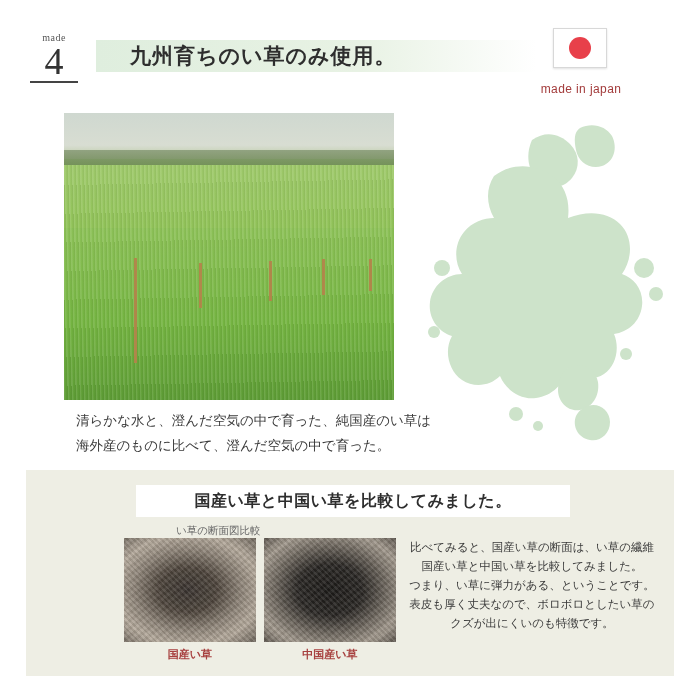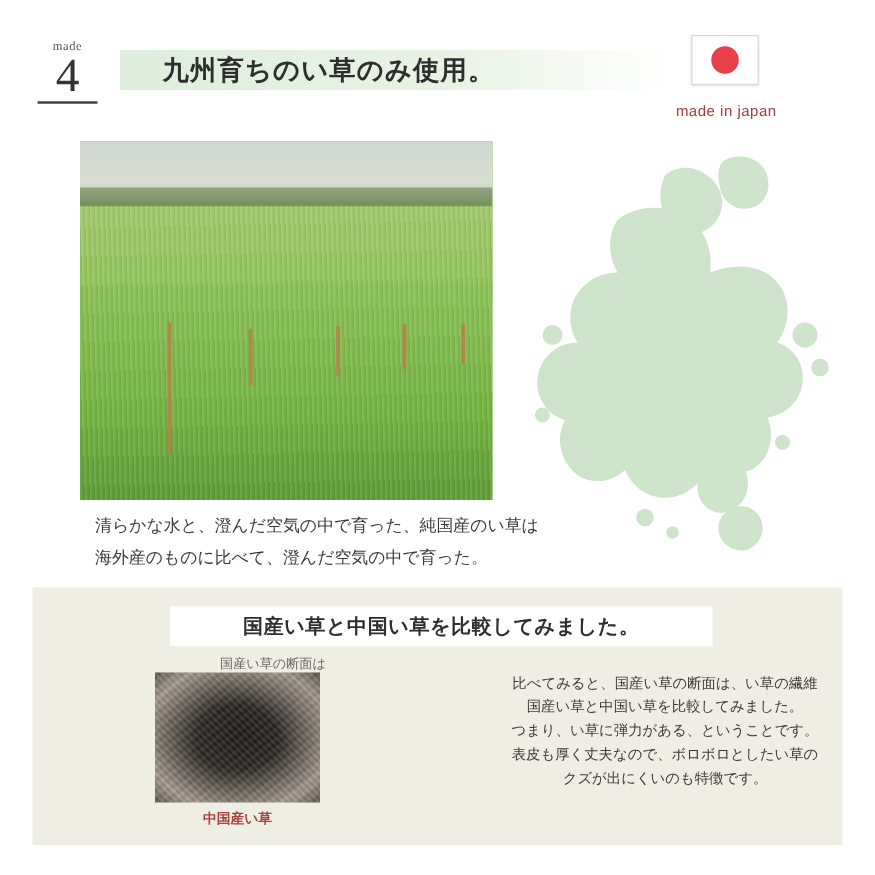--- a/index.html
+++ b/index.html
@@ -316,23 +316,29 @@
     <div>清らかな水と、澄んだ空気の中で育った、純国産のい草は</div>
     <div>海外産のものに比べて、澄んだ空気の中で育った。</div>
   </div>
 
   <div class="compare-panel">
 
     <div class="compare-title-band">
       <div class="compare-title-text">国産い草と中国い草を比較してみました。</div>
     </div>
 
-    <div class="cross-section-label">国産い草の断面は</div>
+    <div class="cross-section-label">い草の断面図比較</div>
 
     <div class="micro-images">
+      <div class="micro-item">
+        <div class="micro-photo a">
+          <div class="micro-noise"></div>
+        </div>
+        <div class="micro-caption">国産い草</div>
+      </div>
       <div class="micro-item">
         <div class="micro-photo b">
           <div class="micro-noise"></div>
         </div>
         <div class="micro-caption">中国産い草</div>
       </div>
     </div>
 
     <div class="compare-body">
       <p>比べてみると、国産い草の断面は、い草の繊維</p>

